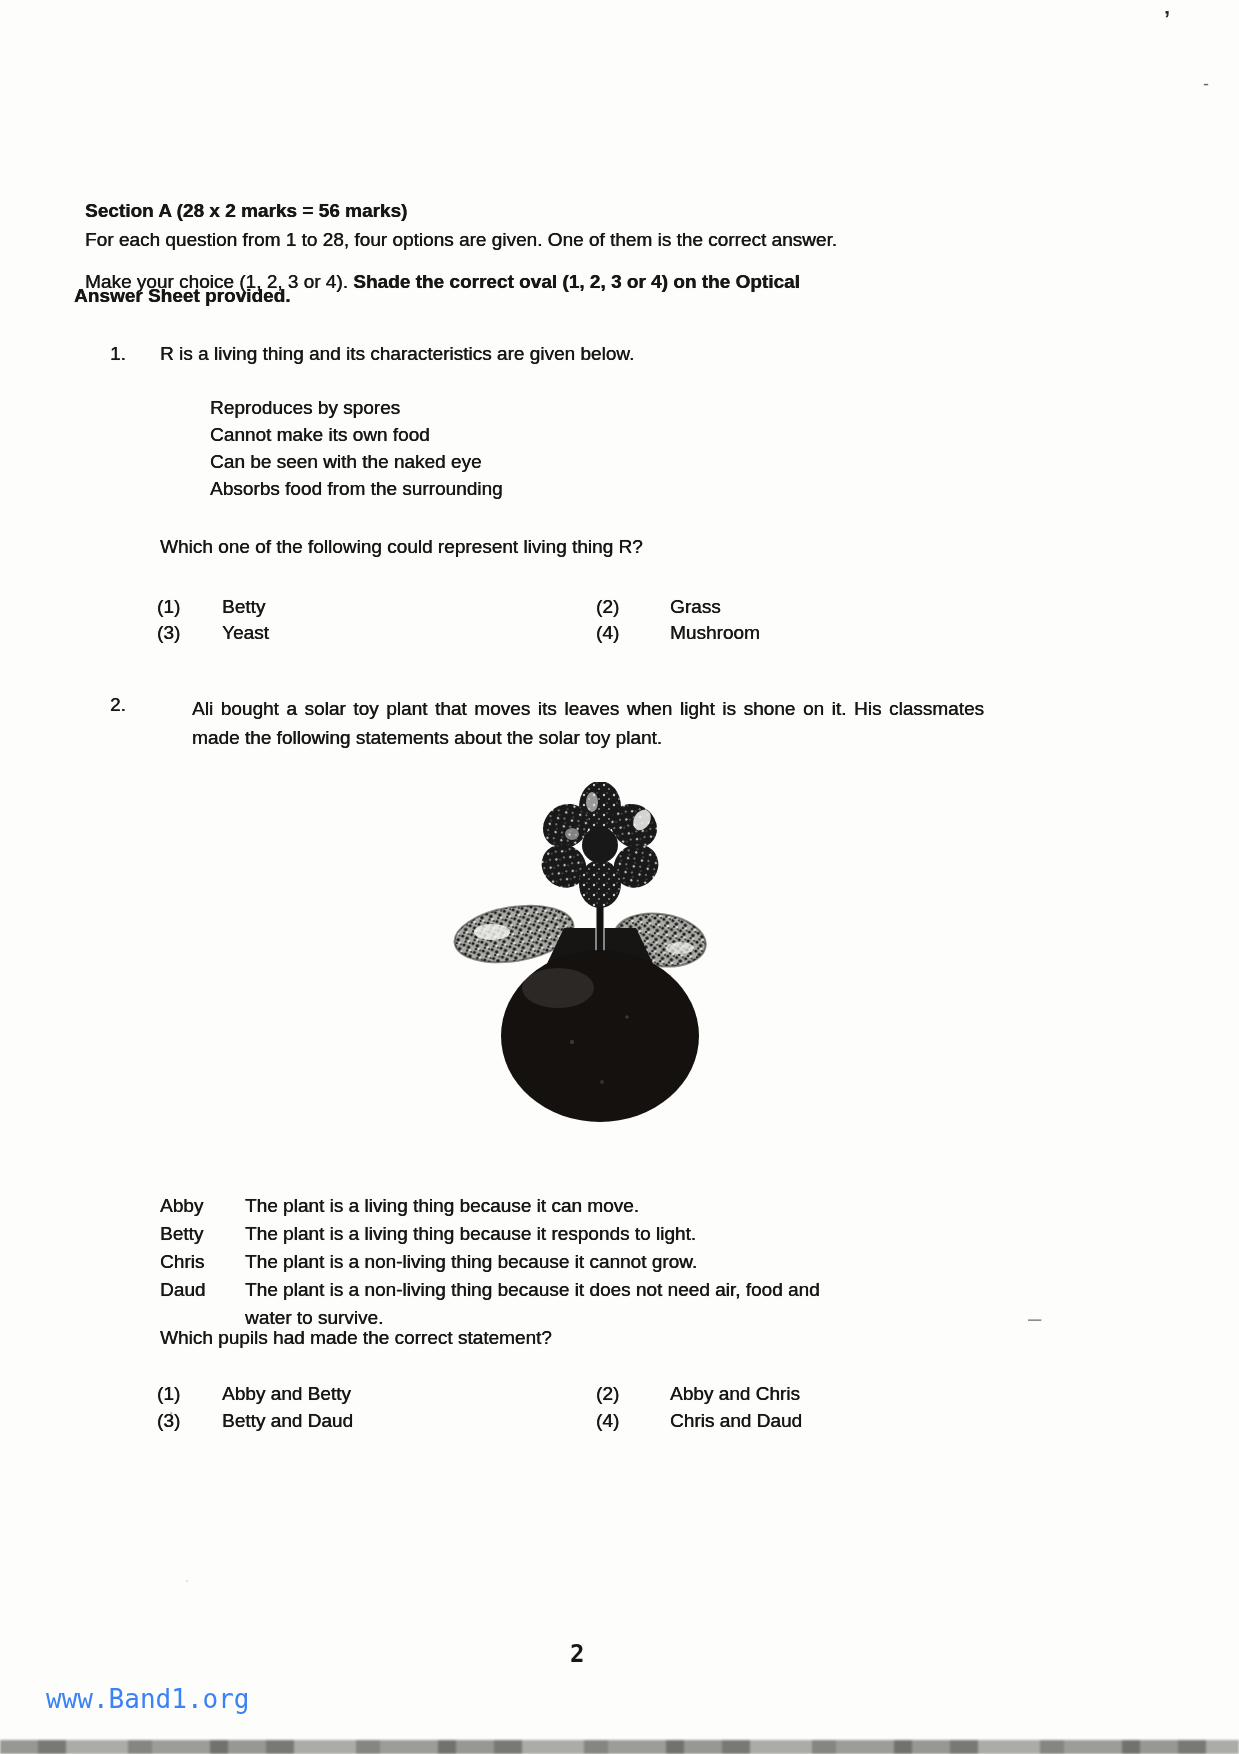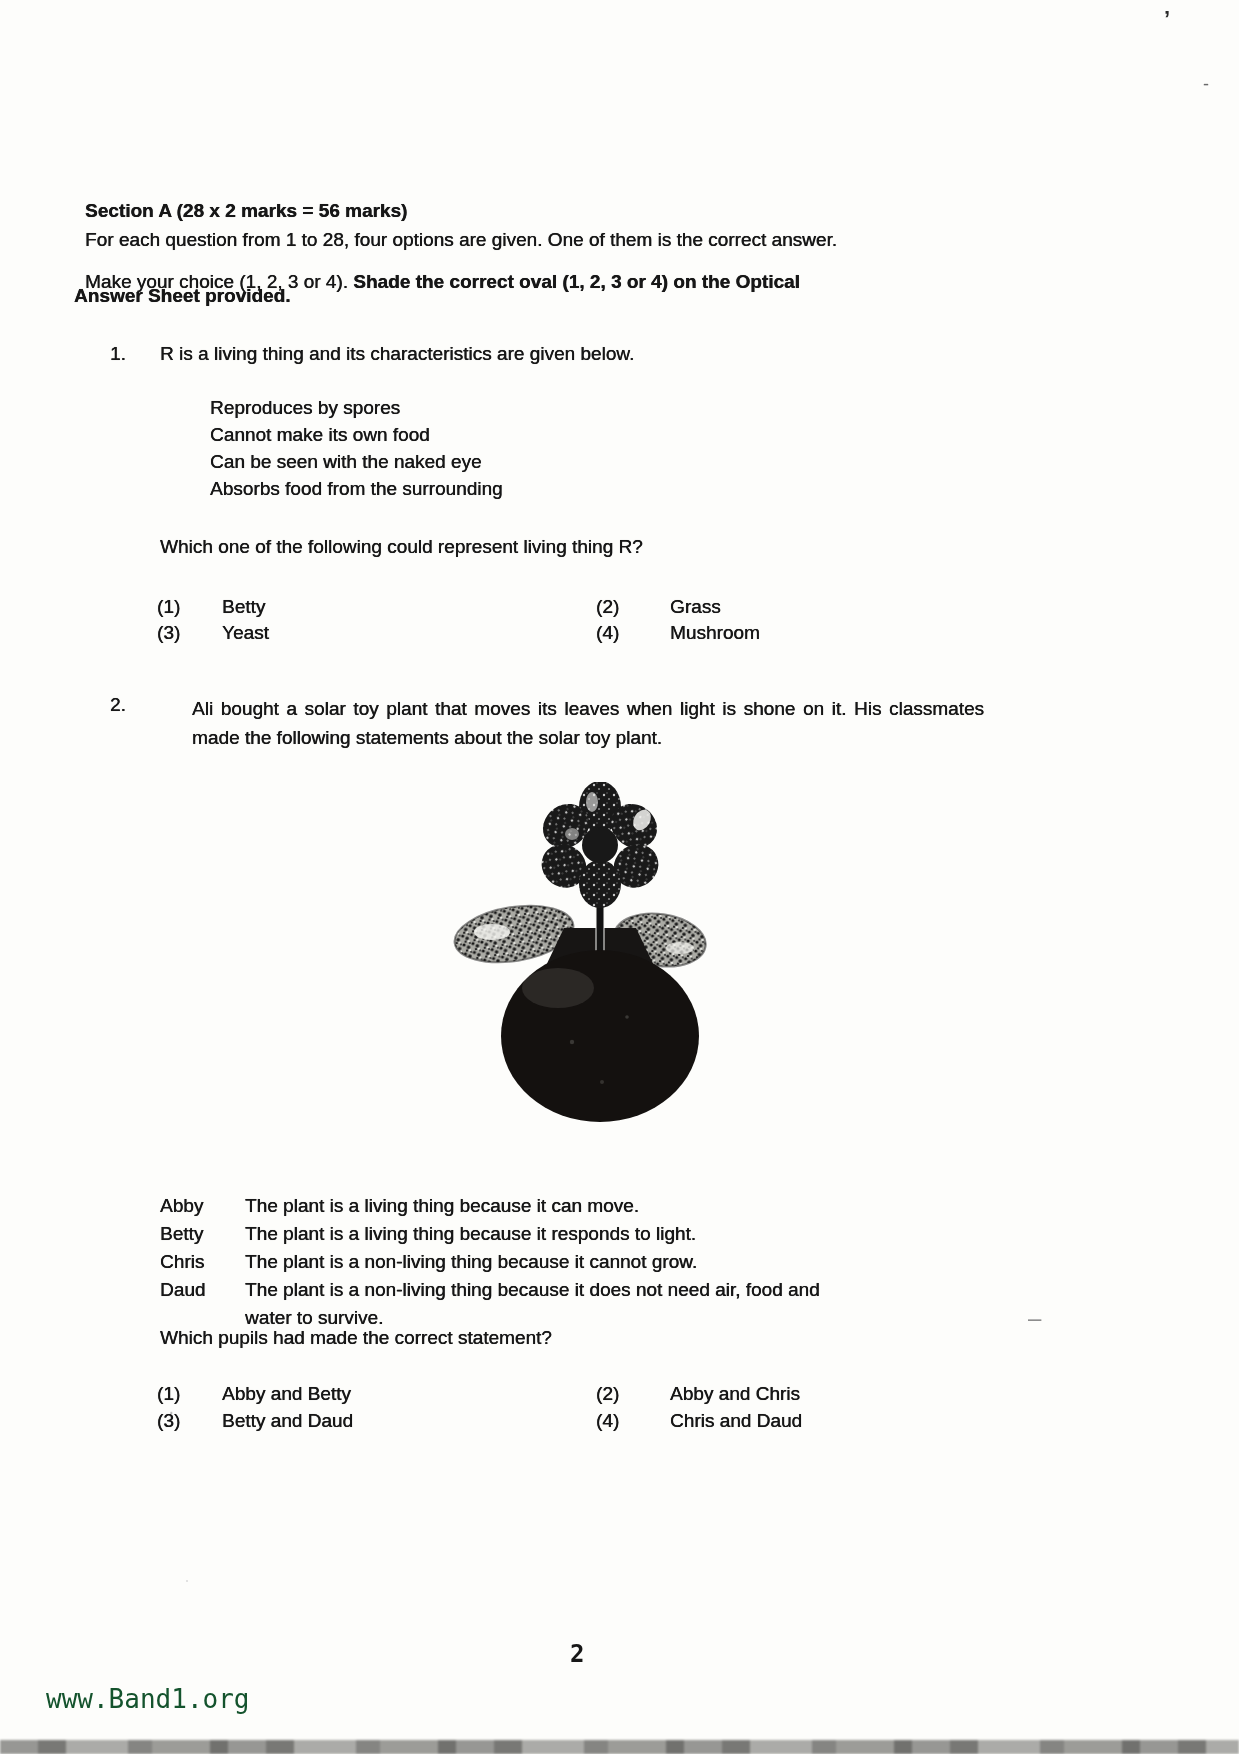--- a/index.html
+++ b/index.html
@@ -21,21 +21,21 @@
   }
   .opts1 { line-height:26px; }
   .opts2 { line-height:27px; }
   .stmts {
     display:grid; grid-template-columns:85px 800px;
     font-size:19px; line-height:28px; white-space:nowrap;
   }
   .q2para { font-size:19px; line-height:29px; width:792px; text-align:justify; white-space:normal; }
   .mono { font-family:"DejaVu Sans Mono", monospace; }
   .pageno { font-size:24px; font-weight:700; text-shadow:none; }
-  .watermark { font-size:26px; color:#14532d; text-shadow:none; }
+  .watermark { font-size:26px; color:#3b82f6; text-shadow:none; }
   .scanbar {
     left:0; top:1740px; width:1239px; height:14px;
     background:repeating-linear-gradient(90deg,
       #8f8f8c 0 38px, #6d6d6a 38px 66px, #a5a5a1 66px 128px,
       #7b7b78 128px 152px, #949490 152px 210px, #666663 210px 228px);
     filter:blur(1.2px); opacity:0.92;
   }
   .mark { text-shadow:none; }
   svg { display:block; }
 </style>

